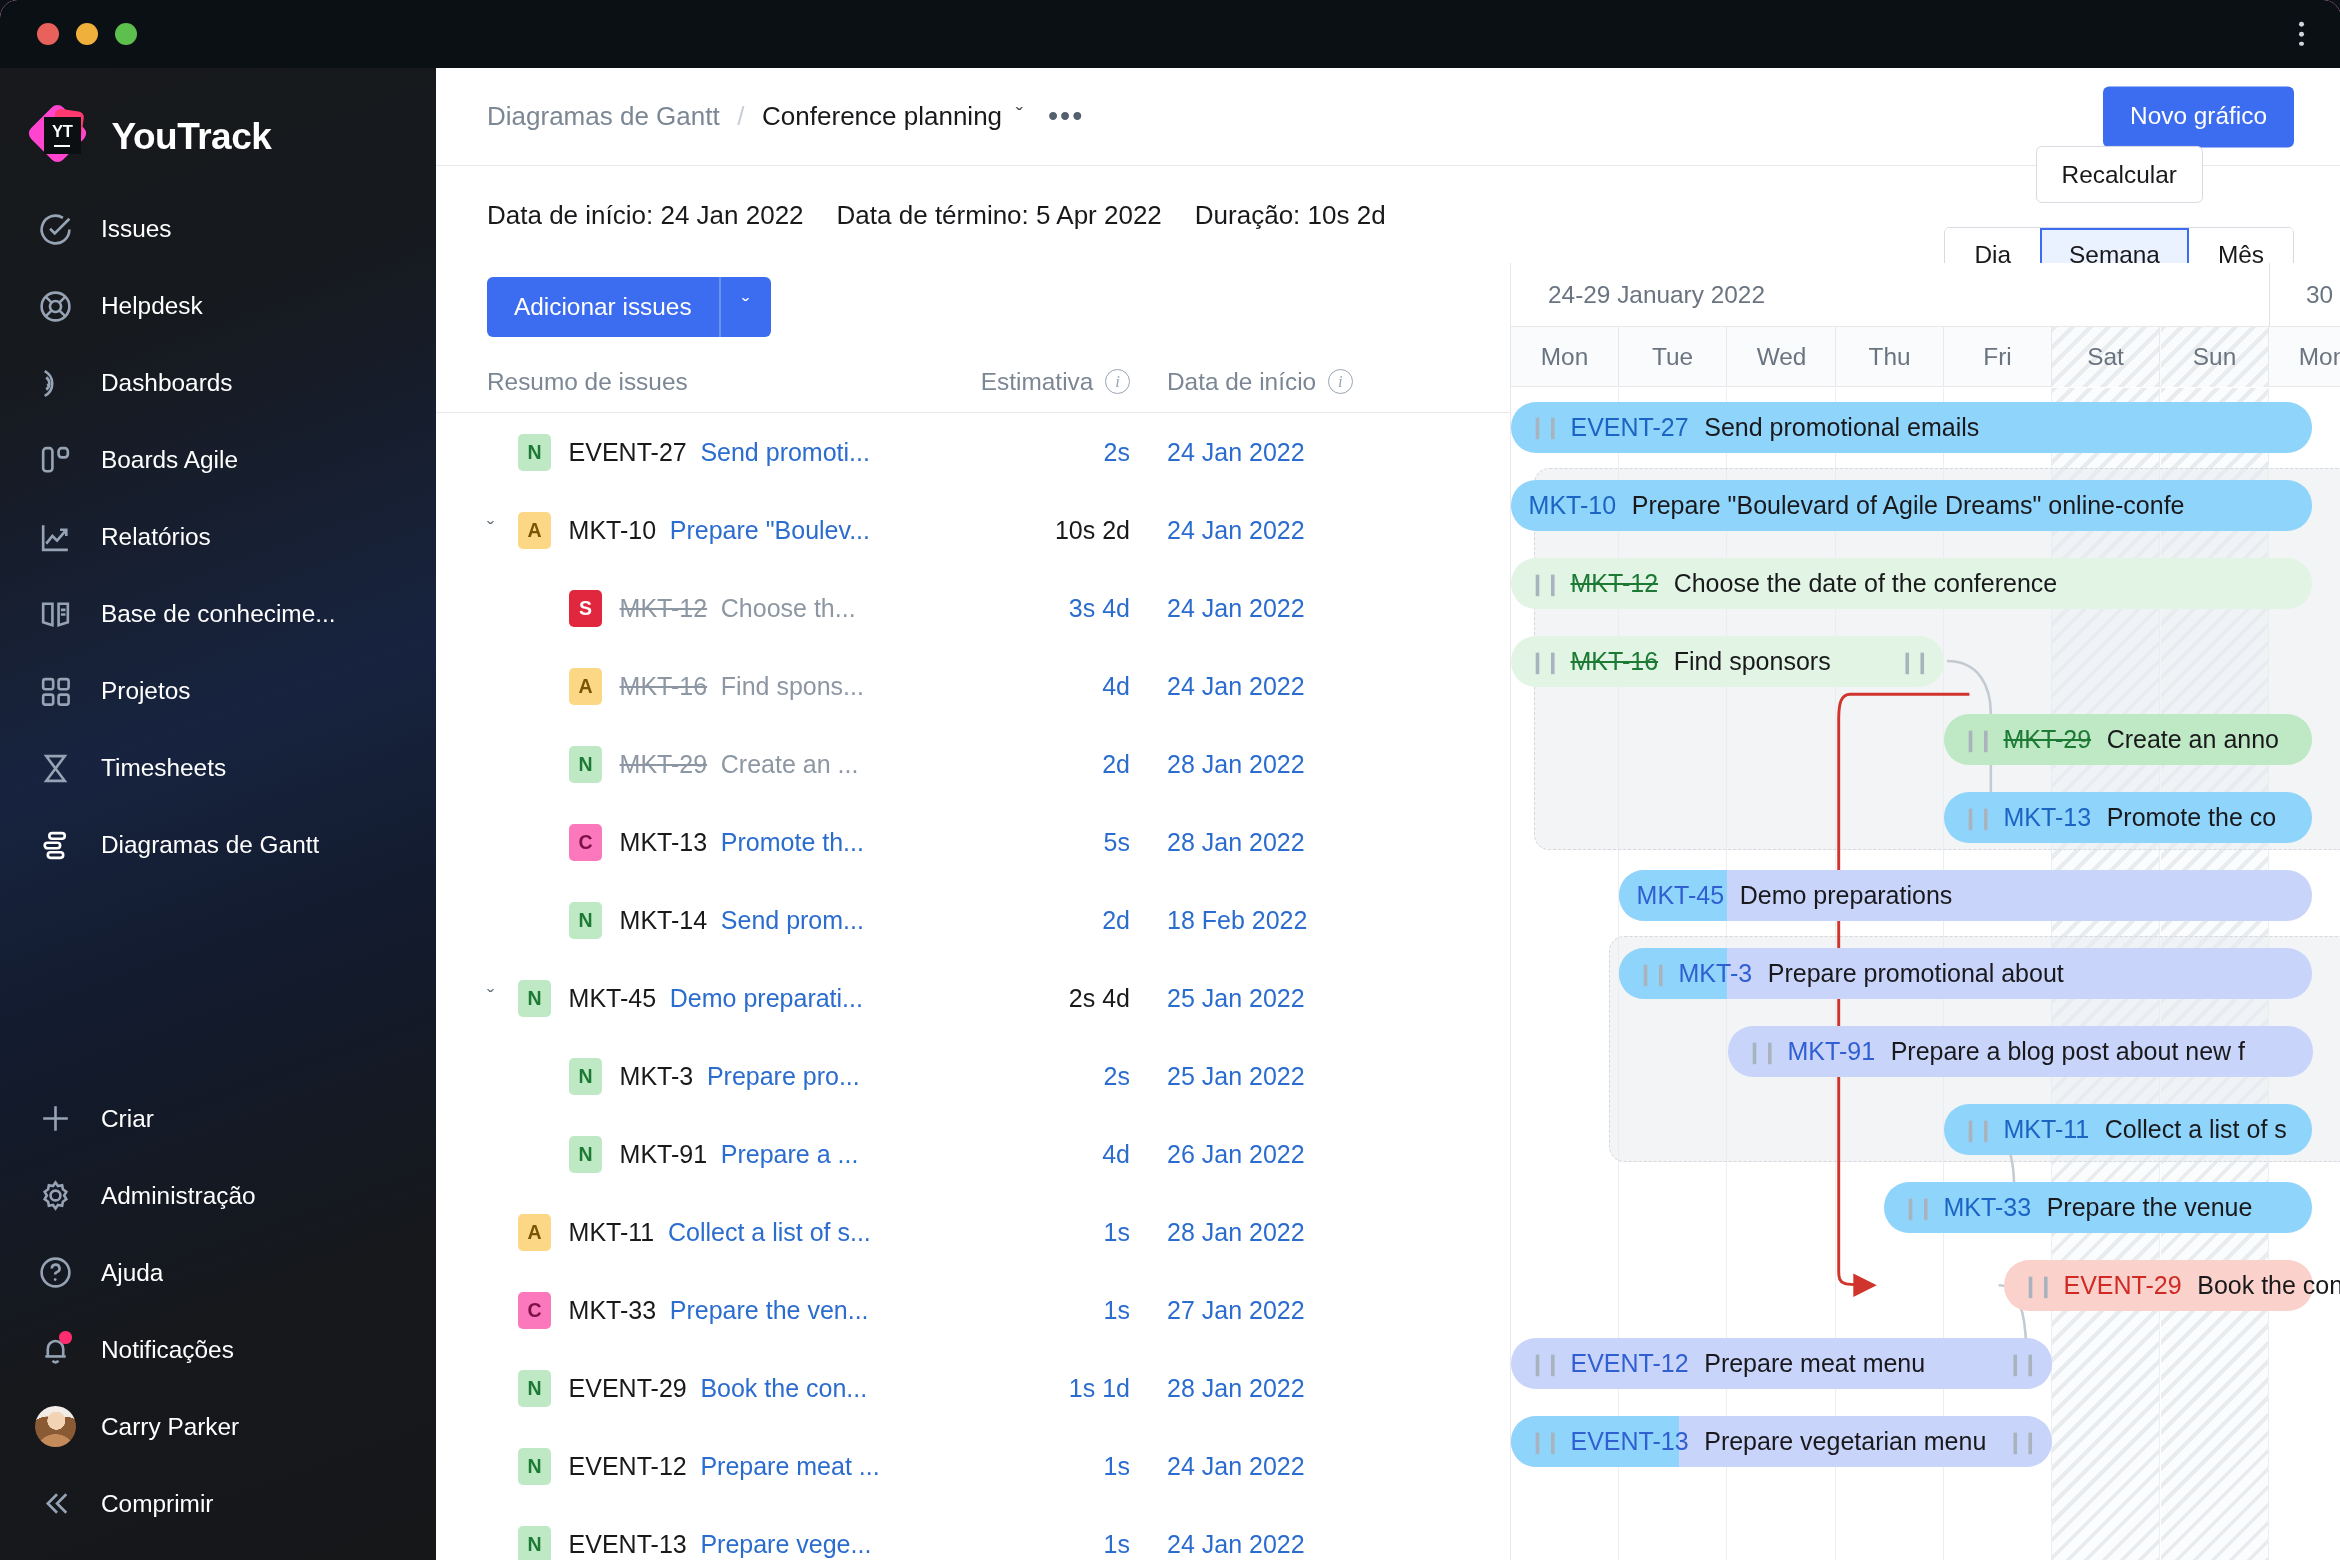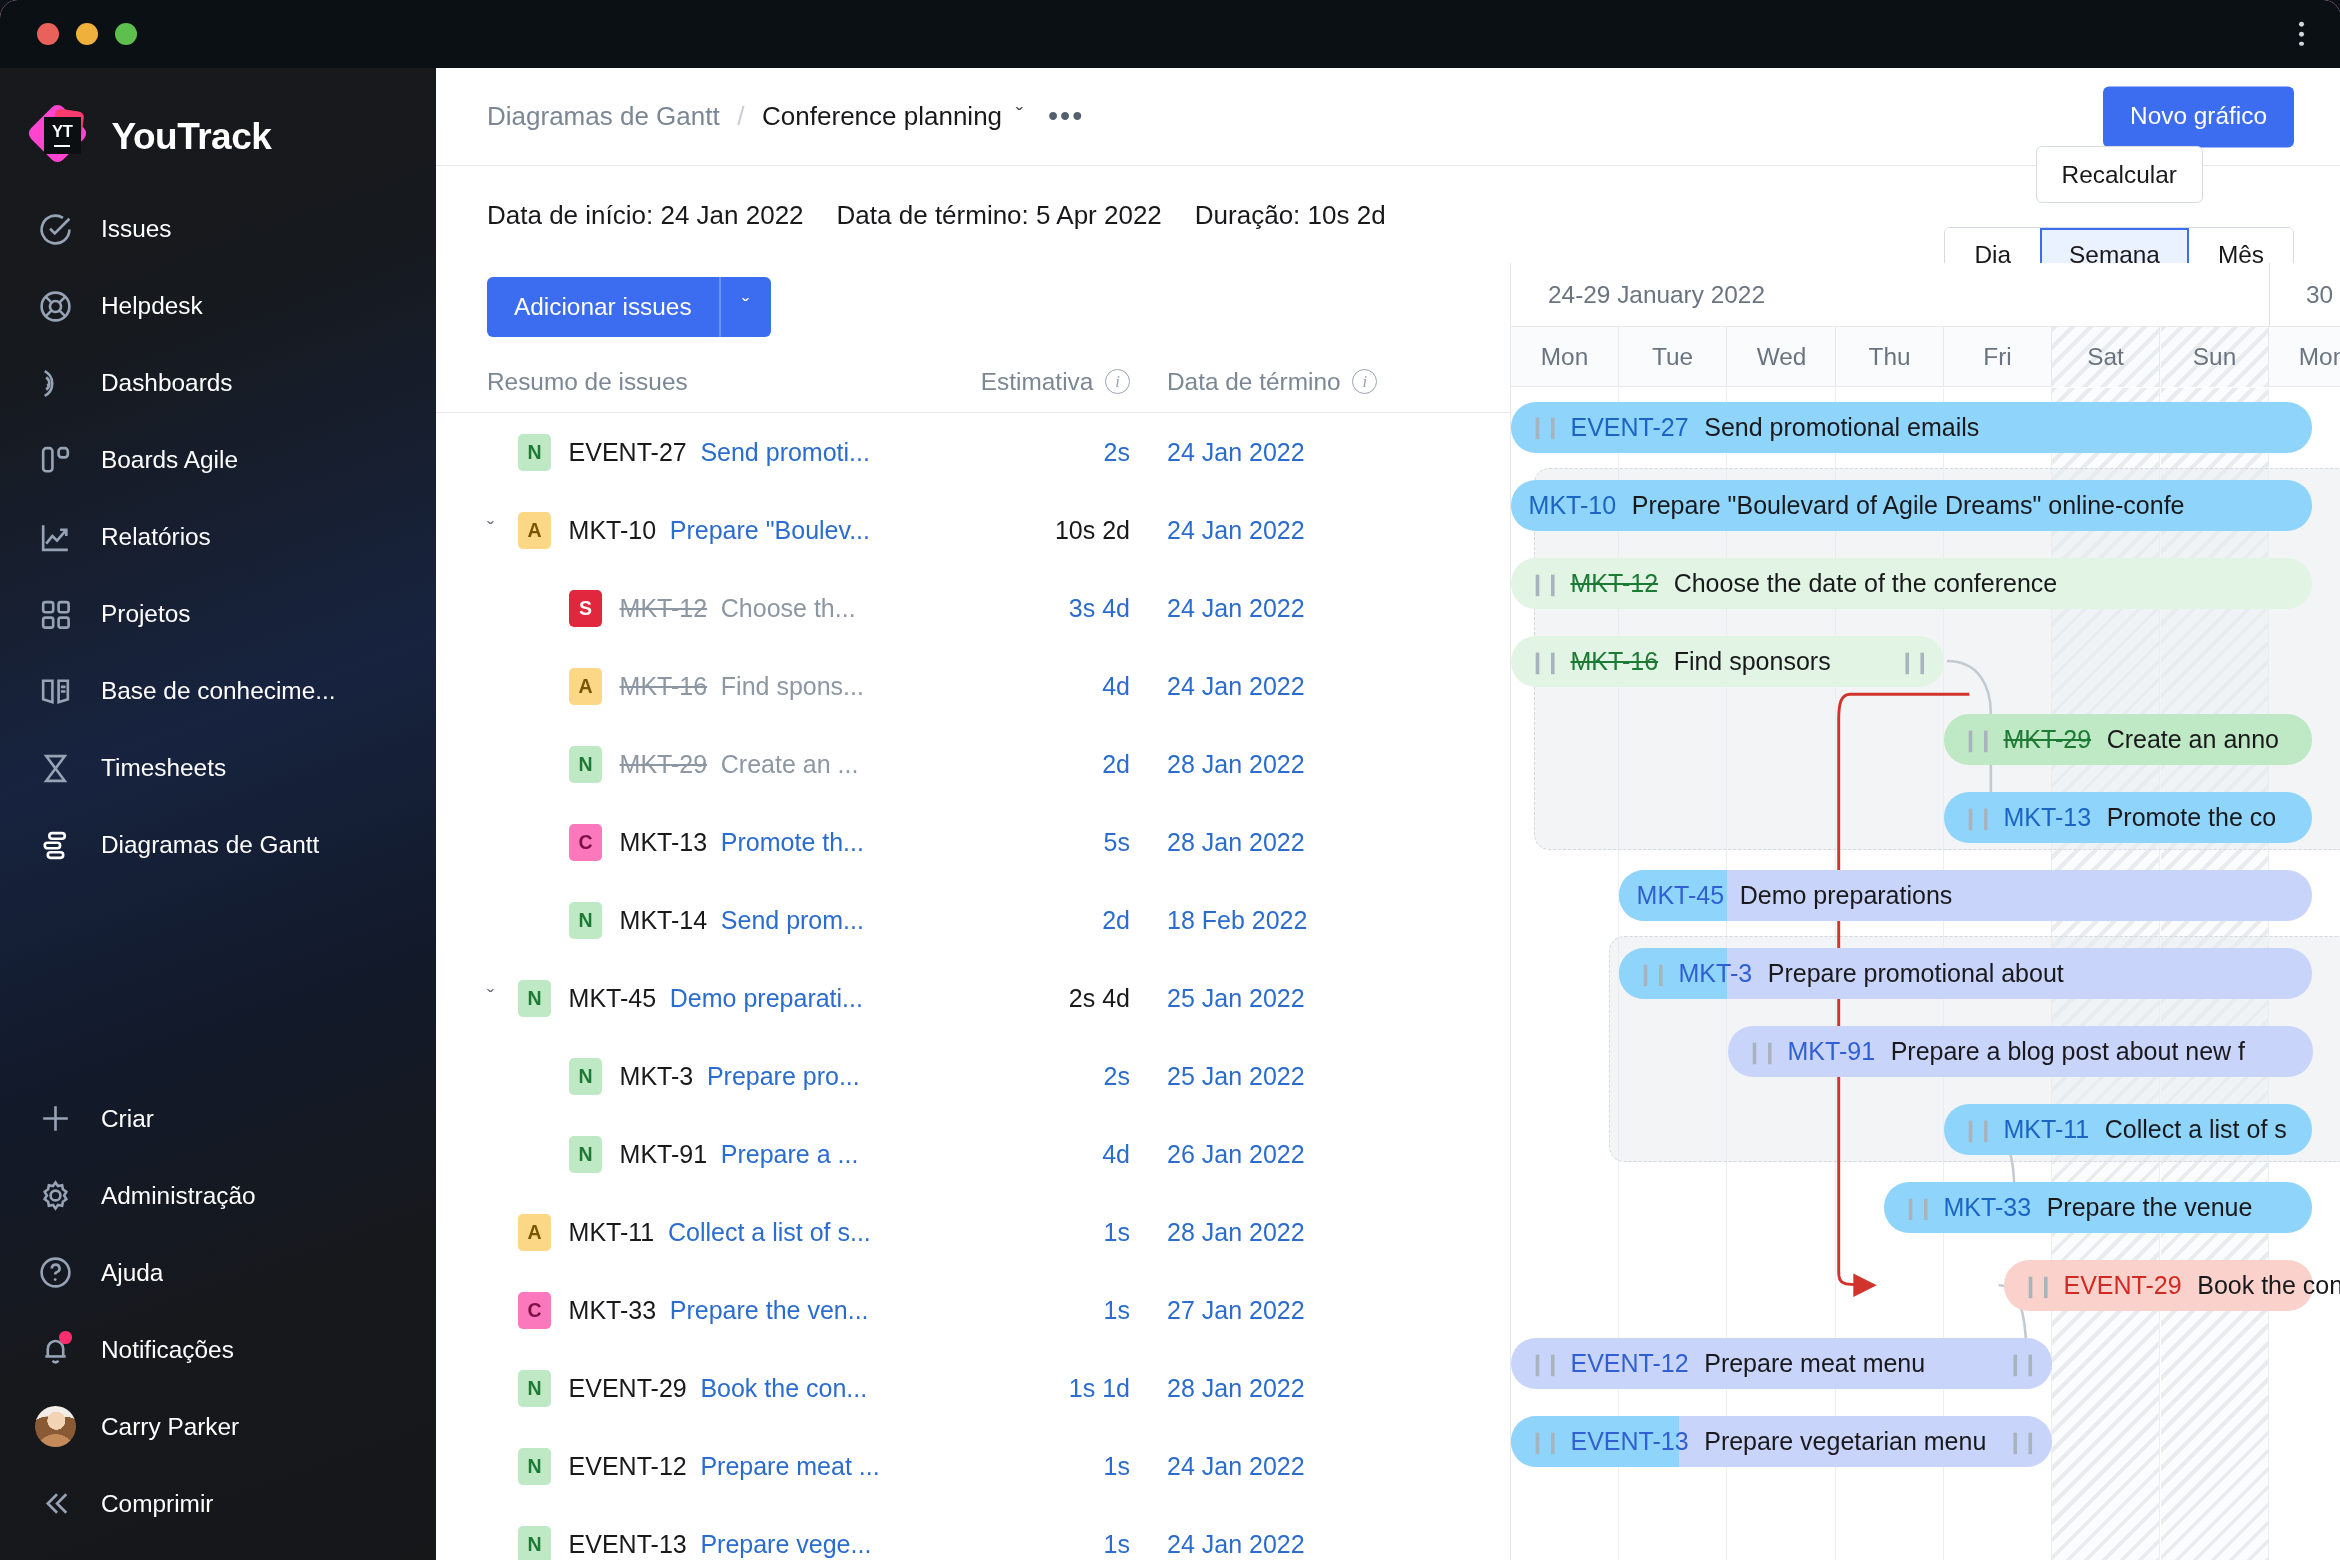--- a/index.html
+++ b/index.html
@@ -261,37 +261,37 @@
               <path d="M4 4v16h16"></path>
               <path d="M6 16l4-5 3 3 6-7"></path>
               <path d="M15 7h4v4"></path>
             </svg>
           </span>
         <span class="lbl">Relatórios</span>
       </div>
       <div class="navitem">
         <span class="ico">
             <svg viewBox="0 0 24 24">
+              <path d="M4 5h6v14l-6-2z"></path>
+              <path d="M20 5h-6v14l6-2z"></path>
+              <path d="M15.5 9h3M15.5 12h3"></path>
+            </svg>
+          </span>
+        <span class="lbl">Base de conhecime...</span>
+      </div>
+      <div class="navitem">
+        <span class="ico">
+            <svg viewBox="0 0 24 24">
               <rect x="4" y="4" width="6.5" height="6.5" rx="1.4"></rect>
               <rect x="14" y="4" width="6.5" height="6.5" rx="1.4"></rect>
               <rect x="4" y="14" width="6.5" height="6.5" rx="1.4"></rect>
               <rect x="14" y="14" width="6.5" height="6.5" rx="1.4"></rect>
             </svg>
           </span>
         <span class="lbl">Projetos</span>
-      </div>
-      <div class="navitem">
-        <span class="ico">
-            <svg viewBox="0 0 24 24">
-              <path d="M4 5h6v14l-6-2z"></path>
-              <path d="M20 5h-6v14l6-2z"></path>
-              <path d="M15.5 9h3M15.5 12h3"></path>
-            </svg>
-          </span>
-        <span class="lbl">Base de conhecime...</span>
       </div>
       <div class="navitem">
         <span class="ico">
             <svg viewBox="0 0 24 24">
               <path d="M6 4h12L12 12 18 20H6l6-8z"></path>
             </svg>
           </span>
         <span class="lbl">Timesheets</span>
       </div>
       <div class="navitem active">
@@ -407,21 +407,21 @@
           </div>
         </div>
 
         <div id="colhead">
           <div class="c-summary">Resumo de issues</div>
           <div class="c-est">
             <span>Estimativa</span>
             <span class="i-circ">i</span>
           </div>
           <div class="c-start">
-            <span>Data de término</span>
+            <span>Data de início</span>
             <span class="i-circ">i</span>
           </div>
         </div>
 
         <div id="rows">
             <div class="row">
               <div class="rowmain">
                 <span class="twisty"></span>
                 <span class="badge" style="background: rgb(191, 232, 196); color: rgb(29, 122, 53);">N</span>
                 <span class="idtxt">EVENT-27</span>

